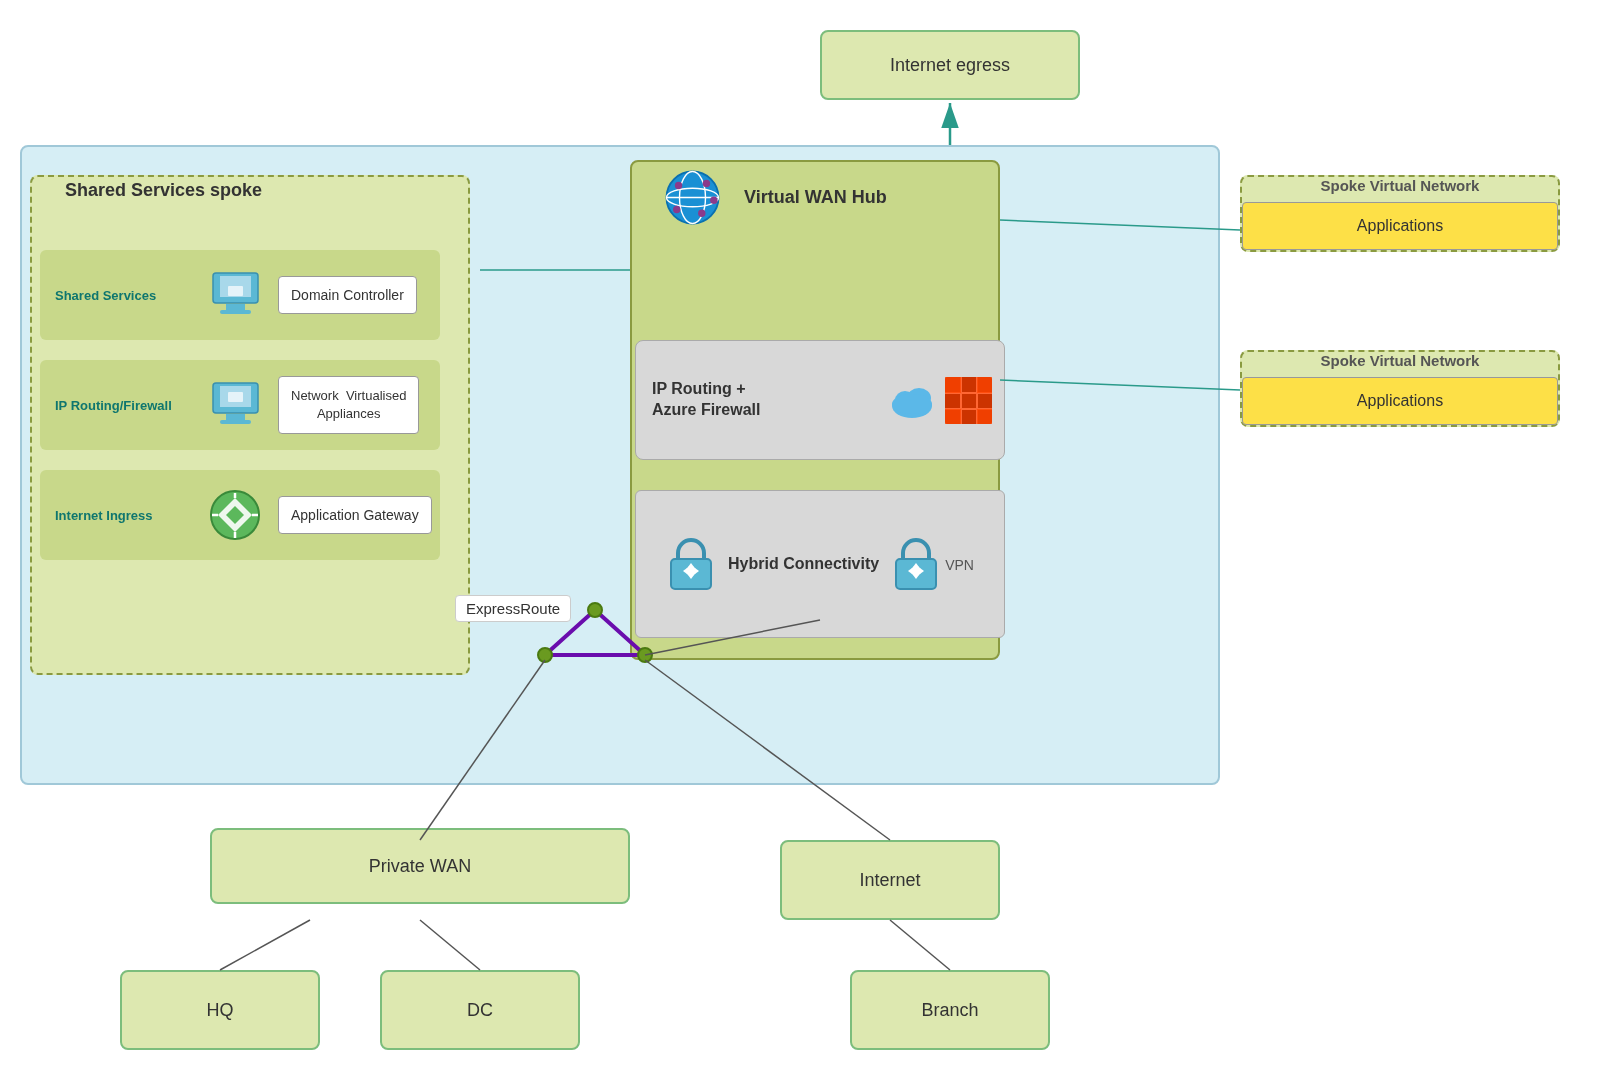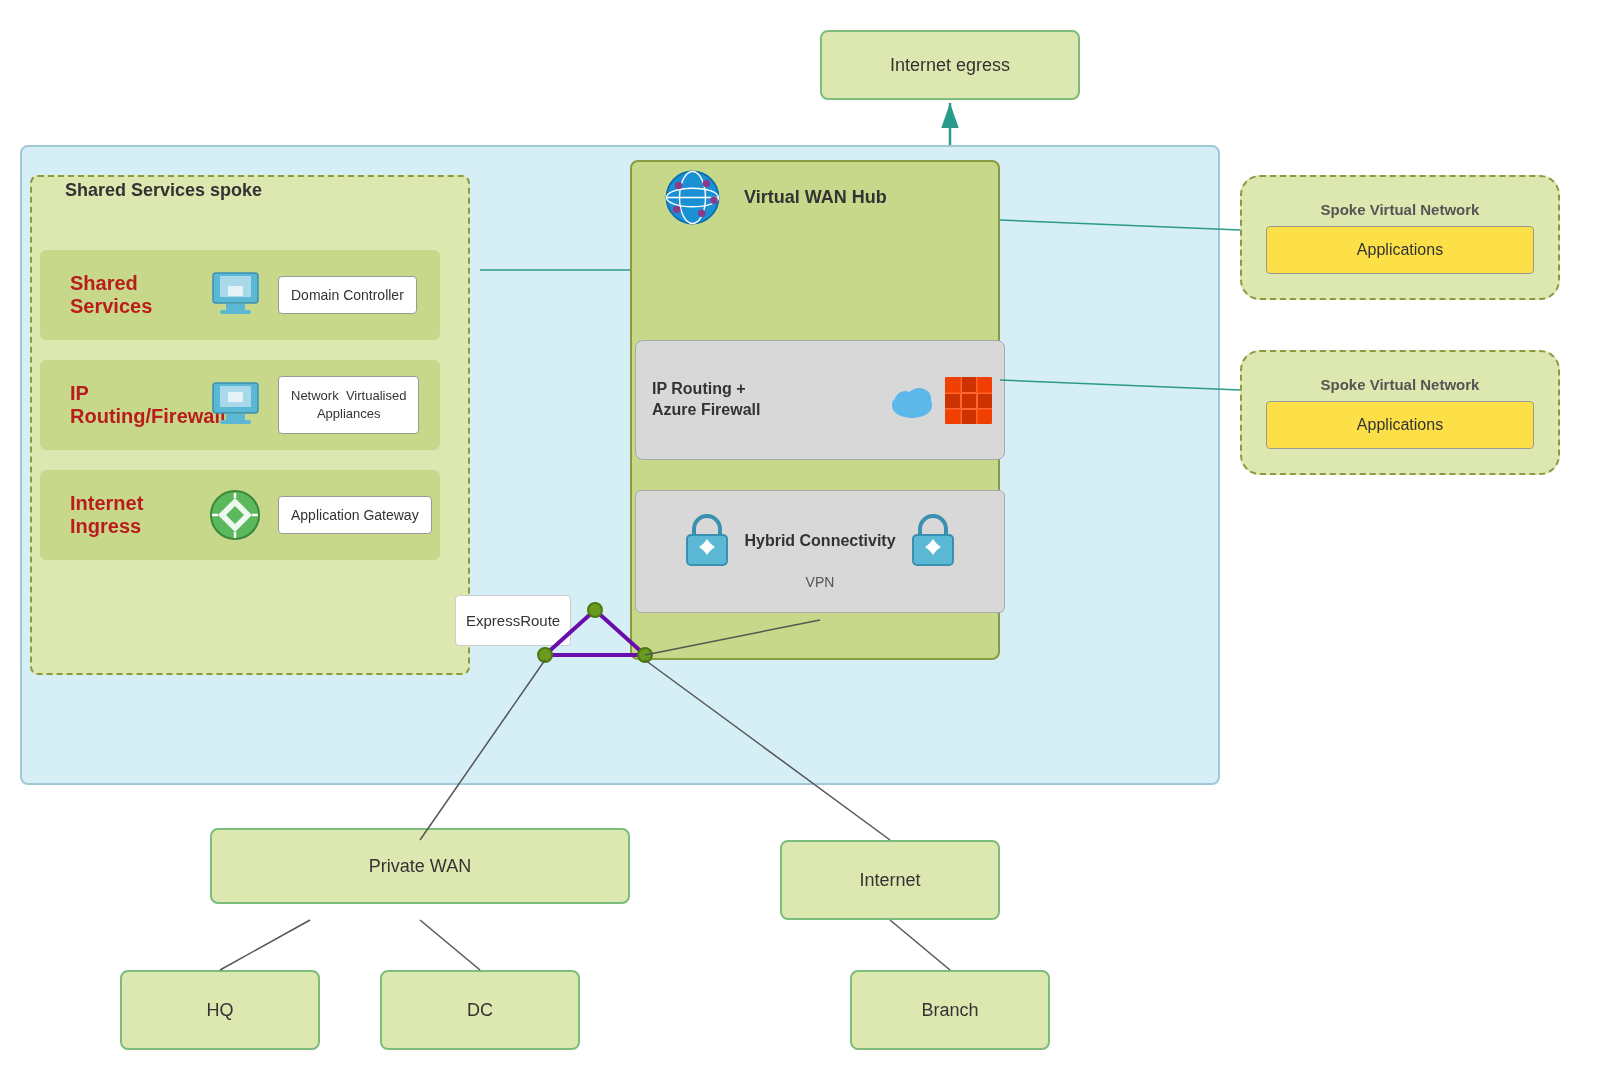--- a/index.html
+++ b/index.html
@@ -79,25 +79,25 @@
       border-radius: 6px;
       display: flex;
       align-items: center;
     }
 
     .service-row-1 { top: 250px; }
     .service-row-2 { top: 360px; }
     .service-row-3 { top: 470px; }
 
     .service-label {
-      font-size: 20px;
+      font-size: 13px;
       font-weight: 600;
-      color: #b91c1c;
+      color: #0f766e;
       width: 160px;
-      padding-left: 30px;
+      padding-left: 15px;
     }
 
     .service-icon {
       width: 70px;
       height: 70px;
       display: flex;
       align-items: center;
       justify-content: center;
       flex-shrink: 0;
     }
@@ -163,26 +163,26 @@
       flex: 1;
       line-height: 1.3;
     }
 
     
     .hybrid-box {
       position: absolute;
       top: 490px;
       left: 635px;
       width: 370px;
-      height: 123px;
+      height: 148px;
       background: #d8d8d8;
       border: 1.5px solid #aaa;
       border-radius: 6px;
       display: flex;
-      flex-direction: column;
+      flex-direction: row;
       align-items: center;
       justify-content: center;
       gap: 4px;
     }
 
     .hybrid-inner {
       display: flex;
       align-items: center;
       gap: 12px;
     }
@@ -198,22 +198,22 @@
       color: #555;
       margin-top: 2px;
     }
 
     
     .spoke-vnet {
       position: absolute;
       width: 320px;
       background: #dde8b0;
       border: 2px dashed #8a9a40;
-      border-radius: 20px;
-      padding: 24px;
+      border-radius: 8px;
+      padding: 0;
     }
 
     .spoke-vnet-1 {
       top: 175px;
       left: 1240px;
     }
 
     .spoke-vnet-2 {
       top: 350px;
       left: 1240px;
@@ -291,21 +291,21 @@
     
     .expressroute-label {
       position: absolute;
       top: 595px;
       left: 455px;
       font-size: 15px;
       font-weight: 500;
       color: #333;
       background: #fff;
       border: 1px solid #ccc;
-      padding: 16px 10px;
+      padding: 4px 10px;
       border-radius: 4px;
     }
 
     
     .svg-overlay {
       position: absolute;
       top: 0;
       left: 0;
       width: 1600px;
       height: 1084px;

